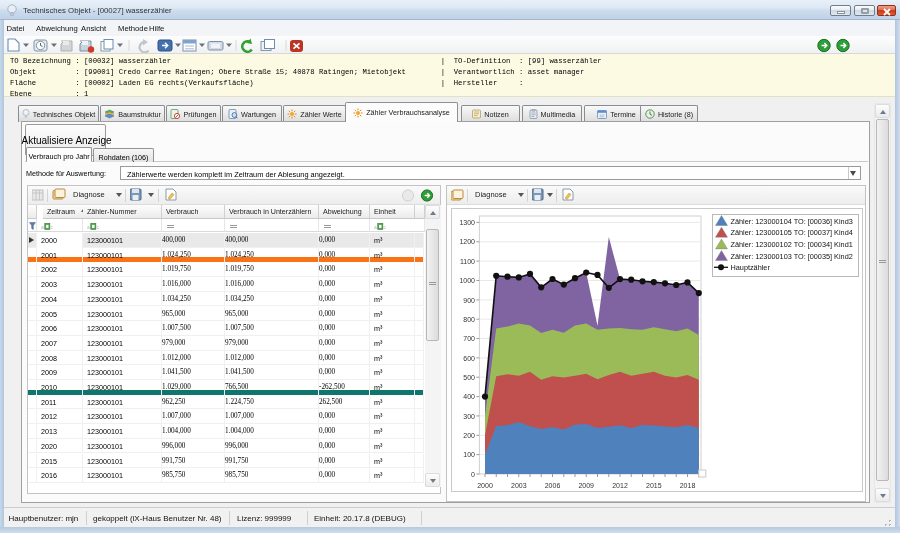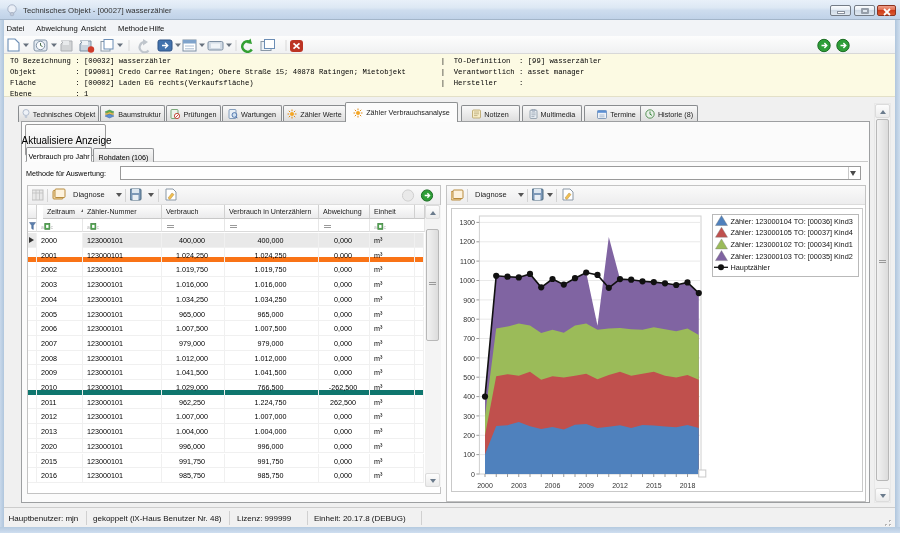--- a/index.html
+++ b/index.html
@@ -37,21 +37,21 @@
   background:linear-gradient(#fafafa,#ededee); border-bottom:1px solid #dcdcdc; }
 .tsep { position:absolute; top:3px; width:1px; height:13px; background:#d4d4d4; }
 
 .gh { position:absolute; top:0; height:14px; background:linear-gradient(#fdfdfd,#ebebec);
   border-right:1px solid #d0d0d0; border-bottom:1px solid #c8c8c8; font-size:7.1px; color:#1a1a1a;
   padding:2.5px 0 0 4px; white-space:nowrap; overflow:hidden; }
 .fc { position:absolute; top:14px; height:13px; border-right:1px solid #e6e6e6; border-bottom:1px solid #dadada; background:#fff;}
 .row { position:absolute; width:396px; height:14.7px; font-size:7.2px; white-space:nowrap; }
 .row div { position:absolute; top:3px; }
 .cl { border-right:1px solid #f0f0f0; height:14.7px; top:0 !important; padding-top:3px;}
-.num { text-align:center; }
+.num { text-align:left;font-family:Liberation Serif, serif; }
 .num.cl { padding-right:2px !important; }
 
 .sbtrack { position:absolute; background:#f2f2f2; border:1px solid #e8e8e8;}
 .sbbtn { position:absolute; width:15px; height:14px; background:linear-gradient(#fdfdfd,#ebebeb); border:1px solid #dcdcdc; border-radius:2px;}
 .tri-u { position:absolute; left:4px; top:5px; width:0; height:0; border-left:3.2px solid transparent; border-right:3.2px solid transparent; border-bottom:4px solid #6b7b8c; }
 .tri-d { position:absolute; left:4px; top:5px; width:0; height:0; border-left:3.2px solid transparent; border-right:3.2px solid transparent; border-top:4px solid #6b7b8c; }
 .sbthumb { position:absolute; width:13px; background:linear-gradient(90deg,#f2f2f2,#dcdcdc); border:1px solid #b8b8b8; border-radius:2px;}
 
 #status { left:4px; top:507px; width:891px; height:20px; background:#f1f1f1; border-top:1px solid #cdcdcd; }
 #status span { position:absolute; top:6px; font-size:8px; color:#111; white-space:nowrap; }
@@ -220,20 +220,21 @@
 <span>Aktualisiere Anzeige</span>
   </div>
 
 <div class="abs" style="left:26px;top:147px;width:66px;height:15px;z-index:7;background:#fcfcfc;border:1px solid #919395;border-bottom:1px solid #fcfcfc;border-radius:2px 2px 0 0;font-size:7.2px;text-align:center;padding-top:3.5px;white-space:nowrap">Verbrauch pro Jahr</div>
 <div class="abs" style="left:93px;top:148px;width:61px;height:14px;z-index:6;background:linear-gradient(#f7f7f7,#e2e2e2);border:1px solid #919395;border-bottom:none;border-radius:2px 2px 0 0;font-size:7.2px;text-align:center;padding-top:3.5px;white-space:nowrap">Rohdaten (106)</div>
 <div class="abs" style="left:25px;top:161px;width:843px;height:1px;background:#c9c9c9;z-index:5"></div>
 
 <div class="abs" style="left:26px;top:169px;font-size:7.2px;z-index:6;white-space:nowrap">Methode für Auswertung:</div>
 <div class="abs" style="left:120px;top:166px;width:741px;height:14px;z-index:6;background:#fff;border:1px solid #9a9a9a">
  <div class="abs" style="right:11px;top:0;width:1px;height:12px;background:#c9c9c9"></div>
+ <div class="abs" style="left:6px;top:3px;font-size:7.4px;white-space:nowrap">Zählerwerte werden komplett im Zeitraum der Ablesung angezeigt.</div>
  <div class="abs" style="right:4px;top:4px;width:0;height:0;border-left:3.5px solid transparent;border-right:3.5px solid transparent;border-top:5px solid #4a4a4a"></div>
 </div>
 
 <div class="panel" id="lpanel" style="left:27px;top:185px;width:414px;height:309px;z-index:6">
  <div class="ptool">
   <svg class="abs" style="left:4px;top:2px" width="170" height="15" viewBox="0 0 170 15">
    <rect x="0" y="2" width="11" height="10" fill="#e8e8e8" stroke="#c0c0c0"></rect>
    <path d="M0,5 h11 M4,2 v10 M7.5,2 v10" stroke="#c0c0c0" stroke-width="0.8"></path>
    <rect x="21" y="2.5" width="10" height="8.5" rx="1" fill="#f3d9a6" stroke="#b98c3e"></rect>
    <rect x="23" y="1" width="10" height="8.5" rx="1" fill="#fdf2dd" stroke="#b98c3e"></rect>

